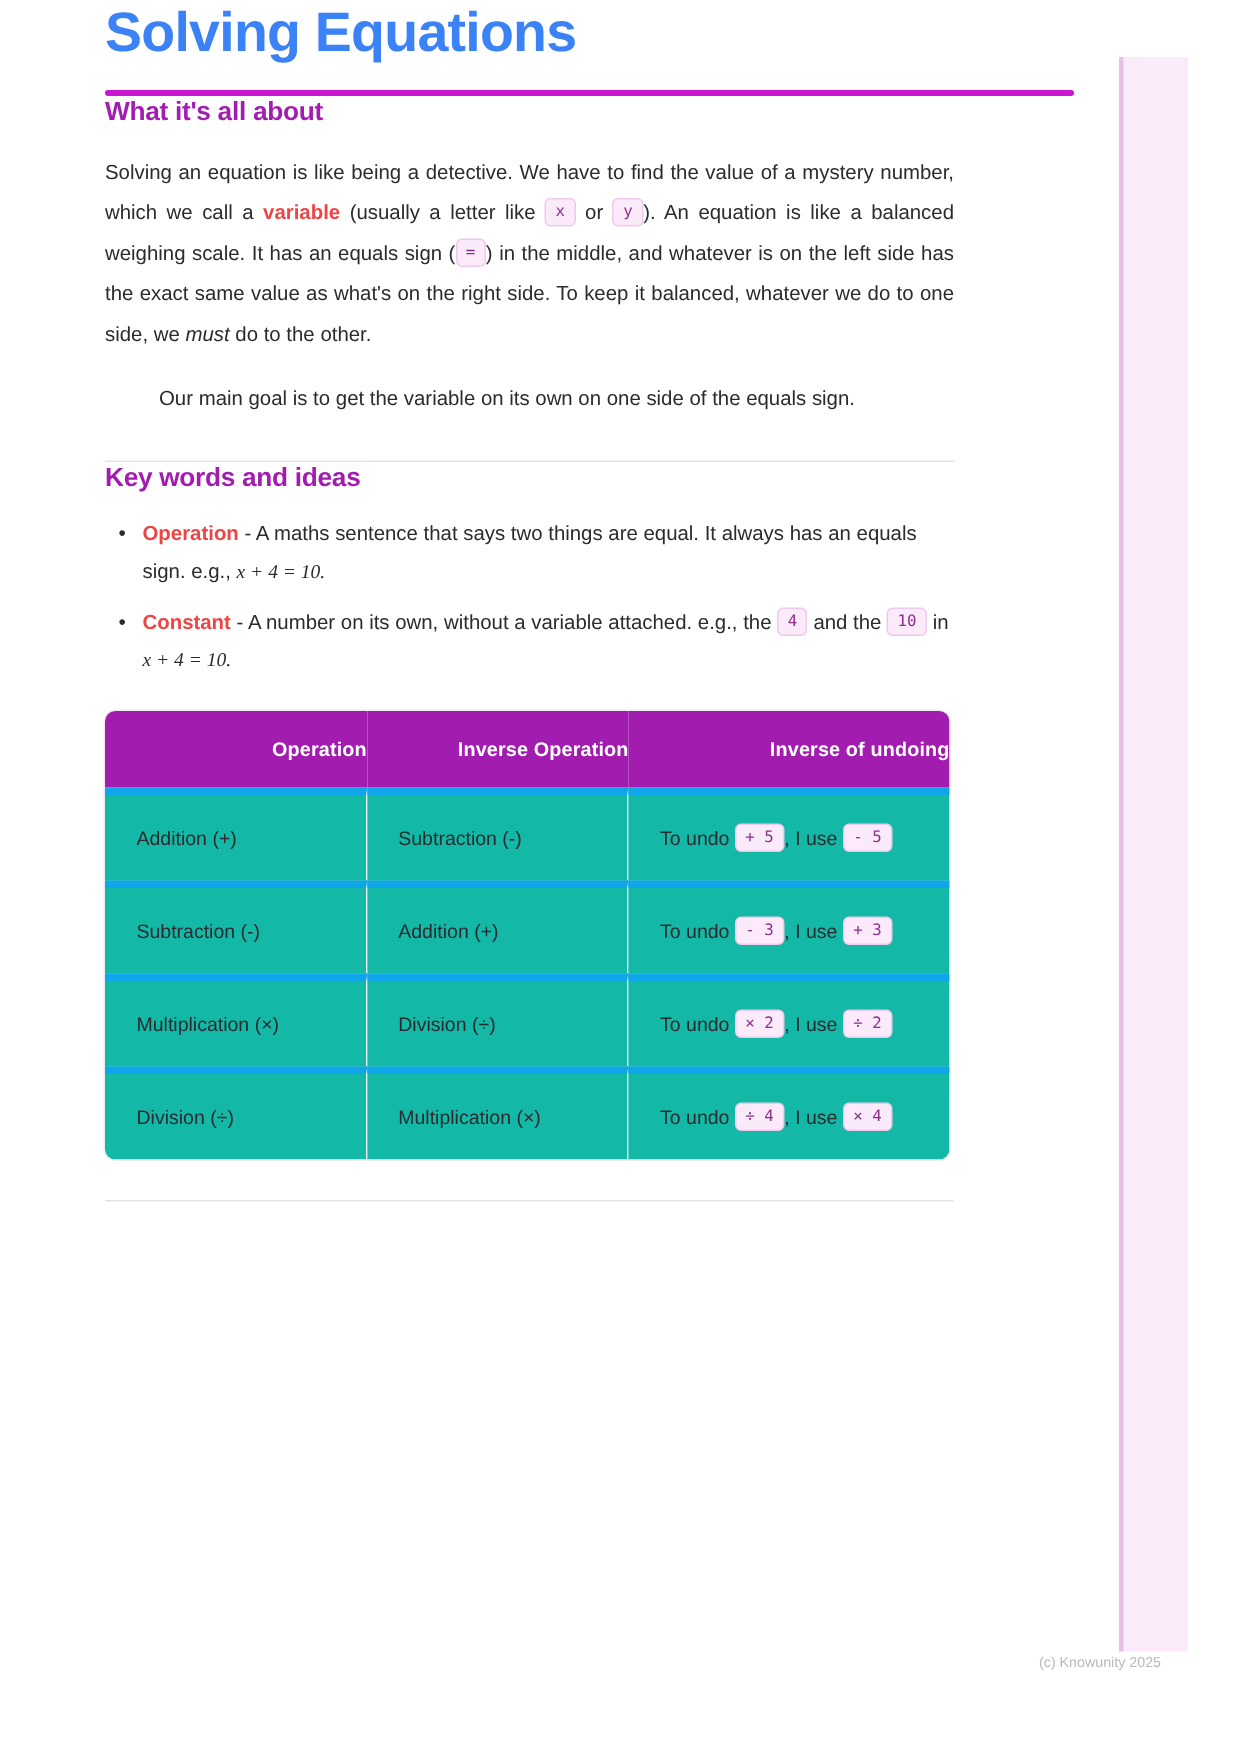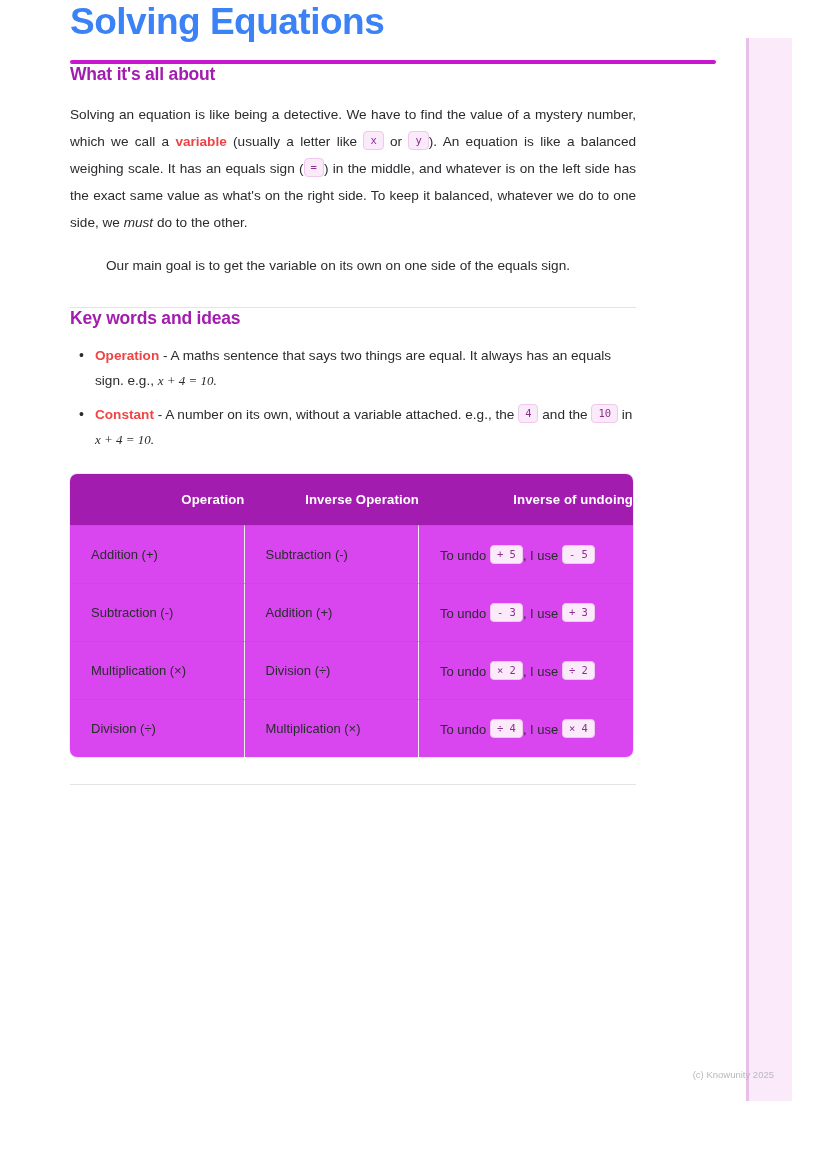--- a/index.html
+++ b/index.html
@@ -148,40 +148,40 @@
     font-size: 13.2px;
     font-weight: bold;
     text-align: right;
     padding: 18px 0 18px 21px;
     letter-spacing: 0.1px;
   }
   table.ops tbody td {
     font-size: 13px;
     color: #2a2b2e;
     padding: 19px 0 19px 21px;
-    border-top: 1px solid #0ea5e9;
+    border-top: 5px solid #0ea5e9;
     border-right: 1px solid #ededee;
-    background: #d946ef;
+    background: #14b8a6;
     vertical-align: middle;
   }
   table.ops tbody td:last-child { border-right: none; }
   table.ops col.c1 { width: 31%; }
   table.ops col.c2 { width: 31%; }
   table.ops col.c3 { width: 38%; }
 
   .footer-rule {
     margin-top: 27px;
     width: 566px;
     height: 1px;
     background: #e4e4e6;
   }
   .copyright {
     position: absolute;
     right: 54px;
-    top: 1069px;
+    top: 1103px;
     font-size: 9.5px;
     color: #b9b9bd;
     font-family: "Liberation Sans", sans-serif;
   }
 </style>
 </head>
 <body>
 
 <div class="right-strip"></div>
 <div class="right-strip-line"></div>

